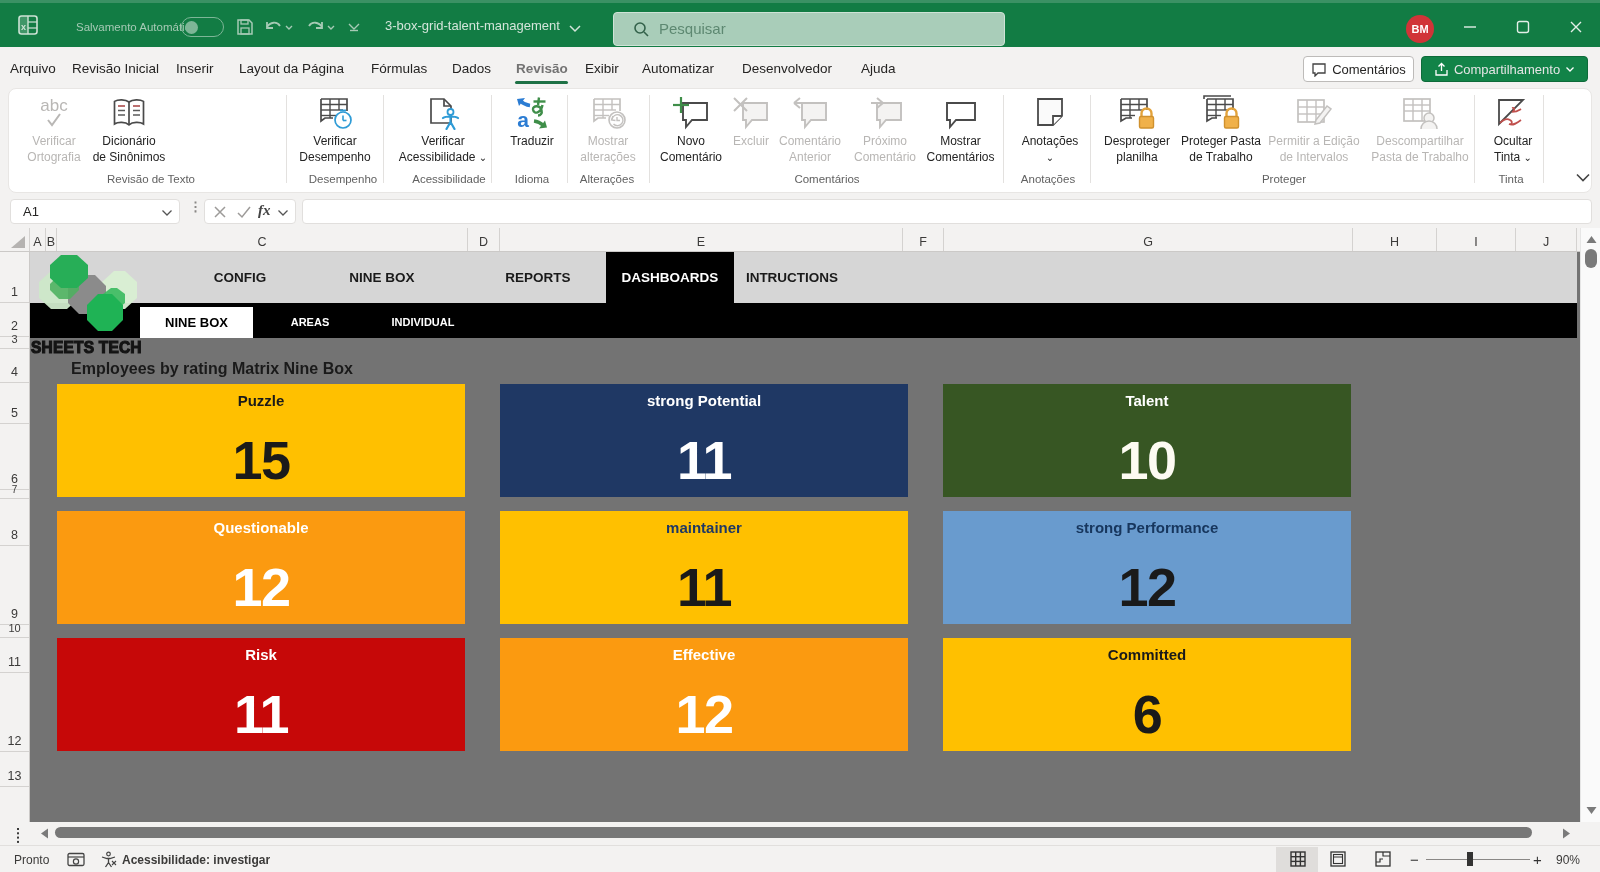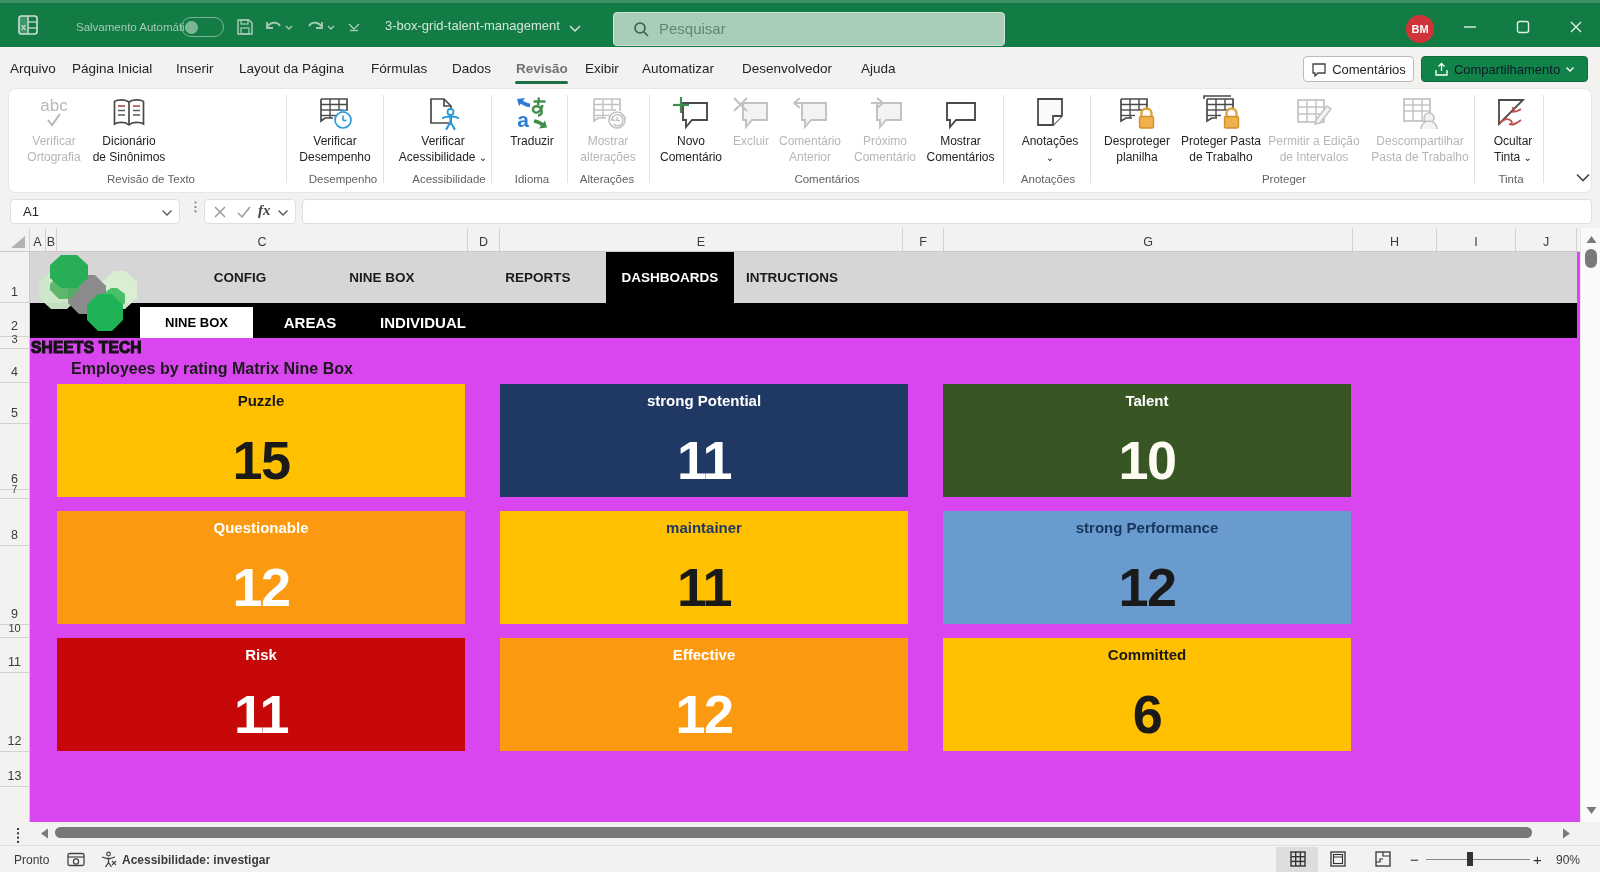--- a/index.html
+++ b/index.html
@@ -11,50 +11,50 @@
   #titlebar { position:absolute; left:0; top:0; width:1600px; height:47px; background:#127c44; border-top:3px solid #3b9164; }
   .tb-txt { color:#a6cab5; font-size:12.5px;margin-left:23px; }
   #doctitle { color:#d3e5da; font-size:13px; }
   #searchbox { position:absolute; left:613px; top:9px; width:392px; height:34px; background:#a9cdb9; border:1px solid #cfe3d7; border-radius:4px; }
   #avatar { position:absolute; left:1406px; top:12px; width:28px; height:28px; border-radius:50%; background:#d13438; color:#fff; font-size:11px; font-weight:700; display:flex; align-items:center; justify-content:center; }
 
   
   #menubar { position:absolute; left:0; top:47px; width:1600px; height:38px; background:#f3f2f1; }
   .menu-item { position:absolute; top:0; height:38px; line-height:44px; font-size:13.5px; color:#252423; }
   #btn-coment { position:absolute; left:1303px; top:9px; width:111px; height:26px; background:#fff; border:1px solid #bdbbb9; border-radius:4px; font-size:13px; color:#252423; display:flex; align-items:center; justify-content:center; gap:5px; }
-  #btn-compart { position:absolute; left:1421px; top:9px; width:167px; height:26px; background:#128348; border:1px solid #0e6b3a; border-radius:4px; font-size:13px; color:#0f172a; display:flex; align-items:center; justify-content:center; gap:5px; }
+  #btn-compart { position:absolute; left:1421px; top:9px; width:167px; height:26px; background:#128348; border:1px solid #0e6b3a; border-radius:4px; font-size:13px; color:#e5e5e5; display:flex; align-items:center; justify-content:center; gap:5px; }
 
   
   #ribbon { position:absolute; left:0; top:85px; width:1600px; height:110px; background:#f3f2f1; }
   #ribboncard { position:absolute; left:8px; top:3px; width:1584px; height:105px; background:#fff; border-radius:8px; border:1px solid #e8e6e4; }
   .tool { position:absolute; top:5px; text-align:center; }
   .tool .ticon { height:36px; display:flex; align-items:flex-end; justify-content:center; }
   .tool .tlabel { margin-top:3px; font-size:12px; line-height:16px; color:#242424; }
   .tool.gray .tlabel { color:#b8b6b4; }
   .gsep { position:absolute; top:6px; width:1px; height:88px; background:#e3e1df; }
   .glabel { position:absolute; top:84px; font-size:11.5px; color:#616161; text-align:center; }
 
   
   #fbar { position:absolute; left:0; top:195px; width:1600px; height:33px; background:#f3f2f1; }
   .fwhite { position:absolute; top:4px; height:25px; background:#fff; border:1px solid #e1dfdd; border-radius:4px; }
 
   
   #colheads { position:absolute; left:0; top:228px; width:1600px; height:24px; background:#f3f2f1; border-bottom:1px solid #cbc9c7; }
   .colcell { position:absolute; top:0; height:23px; border-right:1px solid #d4d2d0; color:#3b3a39; font-size:12.5px; display:flex; align-items:flex-end; justify-content:center; padding-bottom:2px; }
-  #sheet { position:absolute; left:0; top:252px; width:1600px; height:570px; background:#d946ef; }
+  #sheet { position:absolute; left:0; top:252px; width:1600px; height:570px; background:#737373; }
   #rowheads { position:absolute; left:0; top:0; width:30px; height:570px; background:#f3f2f1; border-right:1px solid #cbc9c7; }
   .rowcell { position:absolute; left:0; width:29px; border-bottom:1px solid #d4d2d0; color:#3b3a39; font-size:12.5px; display:flex; align-items:flex-end; justify-content:center; padding-bottom:3px; }
 
   
   #graybar { position:absolute; left:30px; top:0; width:1547px; height:51px; background:#d6d6d6; }
   #blackbar { position:absolute; left:30px; top:51px; width:1547px; height:35px; background:#000; }
   .toptab { position:absolute; top:0; height:51px; line-height:51px; font-size:13.5px; font-weight:700; color:#1a1a1a; text-align:center; }
   #dashtab { position:absolute; left:606px; top:0; width:128px; height:86px; background:#000; color:#fff; font-size:13.5px; font-weight:700; text-align:center; line-height:51px; }
   #nineboxtab { position:absolute; left:140px; top:55px; width:113px; height:31px; background:#fff; color:#000; font-size:13px; font-weight:700; text-align:center; line-height:31px; }
-  .subtab { position:absolute; top:55px; height:31px; line-height:31px; color:#fff; font-size:15px; font-weight:700; text-align:center; }
+  .subtab { position:absolute; top:55px; height:31px; line-height:31px; color:#fff; font-size:11px; font-weight:700; text-align:center; }
   #sheetstech { position:absolute; left:31px; top:86px; font-size:15.5px; font-weight:700; letter-spacing:0.2px; color:#141414; -webkit-text-stroke:1.1px #141414; transform:scaleY(1.04); transform-origin:left top; }
   #charttitle { position:absolute; left:71px; top:108px; font-size:16px; font-weight:700; color:#1a1a1a; }
   .box { position:absolute; width:408px; height:113px; text-align:center; }
   .box .blabel { font-size:15px; font-weight:700; margin-top:8px; }
   .box .bnum { font-size:54px; font-weight:700; margin-top:23px; line-height:56px; letter-spacing:-1.5px; }
 
   
   #vscroll { position:absolute; left:1580px; top:228px; width:20px; height:594px; background:#fafafa; border-left:1px solid #e6e6e6; }
   #hscroll { position:absolute; left:0; top:822px; width:1600px; height:23px; background:#f3f2f1; }
   #hthumb { position:absolute; left:55px; top:5px; width:1477px; height:11px; background:#777; border-radius:6px; }
@@ -121,21 +121,21 @@
     <svg class="abs" style="left:1516px;top:17px" width="14" height="14" viewBox="0 0 14 14">
         <rect x="1.5" y="1.5" width="11" height="11" rx="2" fill="none" stroke="#e3efe8" stroke-width="1.4"></rect>
       </svg>
     <svg class="abs" style="left:1569px;top:17px" width="14" height="14" viewBox="0 0 14 14">
         <path d="M2 2 L12 12 M12 2 L2 12" stroke="#e3efe8" stroke-width="1.4"></path>
       </svg>
   </div>
 
   <div id="menubar">
     <div class="menu-item" style="left:10px">Arquivo</div>
-    <div class="menu-item" style="left:72px">Página Inicial</div>
+    <div class="menu-item" style="left:72px">Revisão Inicial</div>
     <div class="menu-item" style="left:176px">Inserir</div>
     <div class="menu-item" style="left:239px">Layout da Página</div>
     <div class="menu-item" style="left:371px">Fórmulas</div>
     <div class="menu-item" style="left:452px">Dados</div>
     <div class="menu-item" style="left:516px;font-weight:700;color:#737373">Revisão</div>
     <div class="abs" style="left:515px;top:34px;width:53px;height:3px;background:#1e7145;border-radius:2px"></div>
     <div class="menu-item" style="left:585px">Exibir</div>
     <div class="menu-item" style="left:642px">Automatizar</div>
     <div class="menu-item" style="left:742px">Desenvolvedor</div>
     <div class="menu-item" style="left:861px">Ajuda</div>

